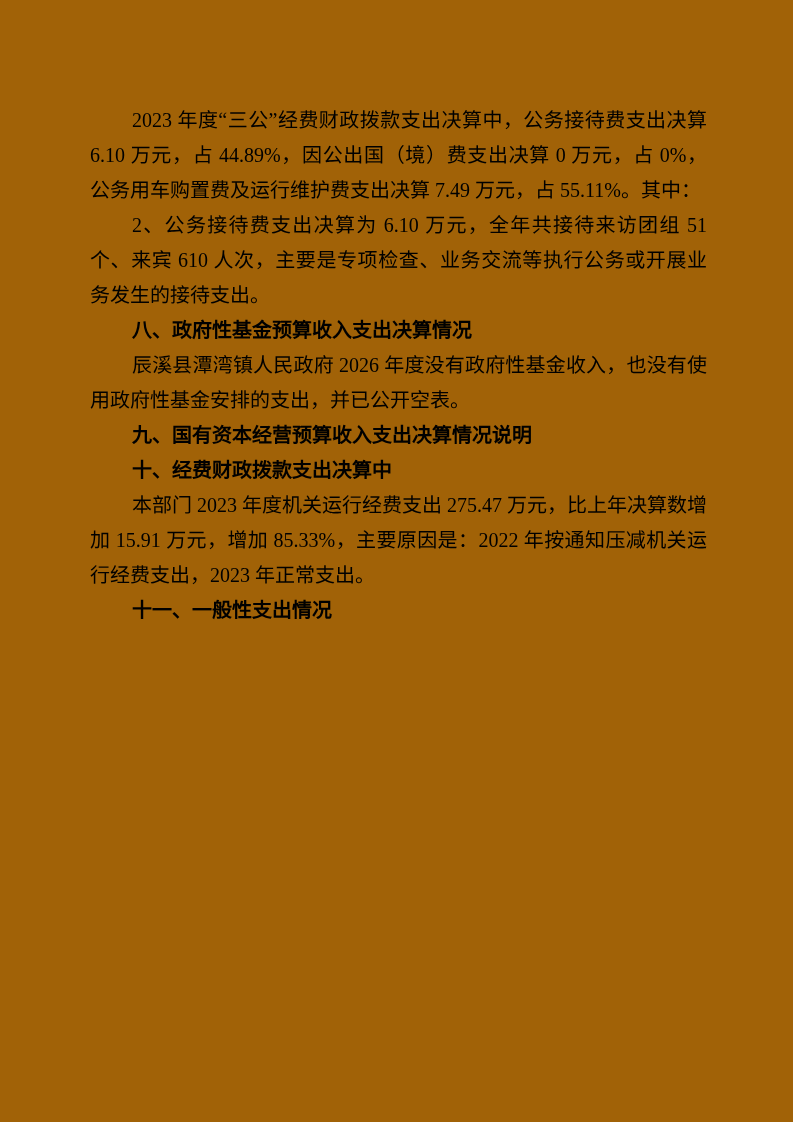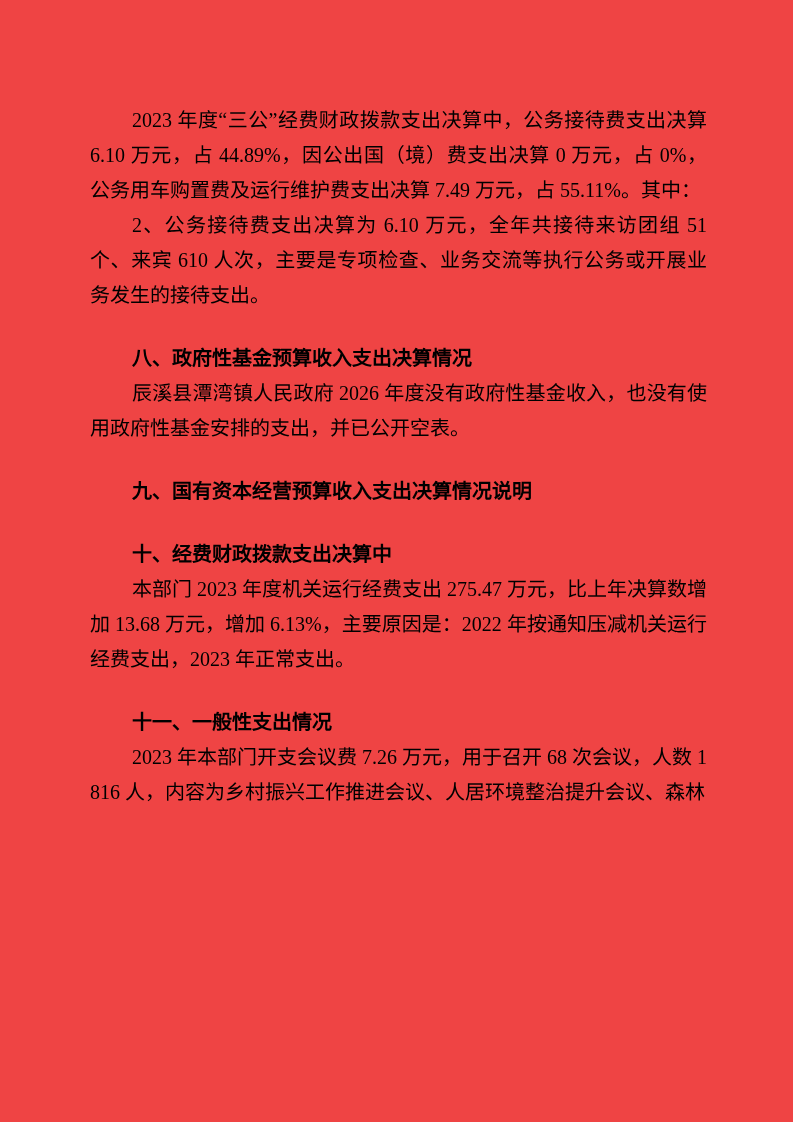--- a/index.html
+++ b/index.html
@@ -4,21 +4,21 @@
 <style>
   html, body {
     margin: 0;
     padding: 0;
     background: #ffffff;
   }
   .page {
     position: relative;
     width: 793px;
     height: 1122px;
-    background: #ef4444;
+    background: #a16207;
     overflow: hidden;
     font-family: "Liberation Serif", "DejaVu Serif", serif;
     color: #000000;
   }
   .content {
     position: absolute;
     left: 90px;
     top: 103px;
     width: 617px;
   }
@@ -29,31 +29,29 @@
     line-height: 35px;
     text-align: justify;
     text-justify: inter-ideograph;
     text-indent: 42px;
     word-break: break-all;
   }
   .heading {
     font-family: "Liberation Sans", "DejaVu Sans", sans-serif;
     font-weight: bold;
     text-align: left;
-    margin-top: 28px;
   }
 </style>
 </head>
 <body>
 
 <div class="page">
   <div class="content">
     <p class="para body">2023 年度“三公”经费财政拨款支出决算中，公务接待费支出决算 6.10 万元，占 44.89%，因公出国（境）费支出决算 0 万元，占 0%，公务用车购置费及运行维护费支出决算 7.49 万元，占 55.11%。其中：</p>
     <p class="para body">2、公务接待费支出决算为 6.10 万元，全年共接待来访团组 51 个、来宾 610 人次，主要是专项检查、业务交流等执行公务或开展业务发生的接待支出。</p>
     <p class="para heading">八、政府性基金预算收入支出决算情况</p>
     <p class="para body">辰溪县潭湾镇人民政府 2026 年度没有政府性基金收入，也没有使用政府性基金安排的支出，并已公开空表。</p>
     <p class="para heading">九、国有资本经营预算收入支出决算情况说明</p>
     <p class="para heading">十、经费财政拨款支出决算中</p>
-    <p class="para body">本部门 2023 年度机关运行经费支出 275.47 万元，比上年决算数增加 13.68 万元，增加 6.13%，主要原因是：2022 年按通知压减机关运行经费支出，2023 年正常支出。</p>
+    <p class="para body">本部门 2023 年度机关运行经费支出 275.47 万元，比上年决算数增加 15.91 万元，增加 85.33%，主要原因是：2022 年按通知压减机关运行经费支出，2023 年正常支出。</p>
     <p class="para heading">十一、一般性支出情况</p>
-    <p class="para body">2023 年本部门开支会议费 7.26 万元，用于召开 68 次会议，人数 1816 人，内容为乡村振兴工作推进会议、人居环境整治提升会议、森林</p>
   </div>
 </div>
 
 </body></html>

